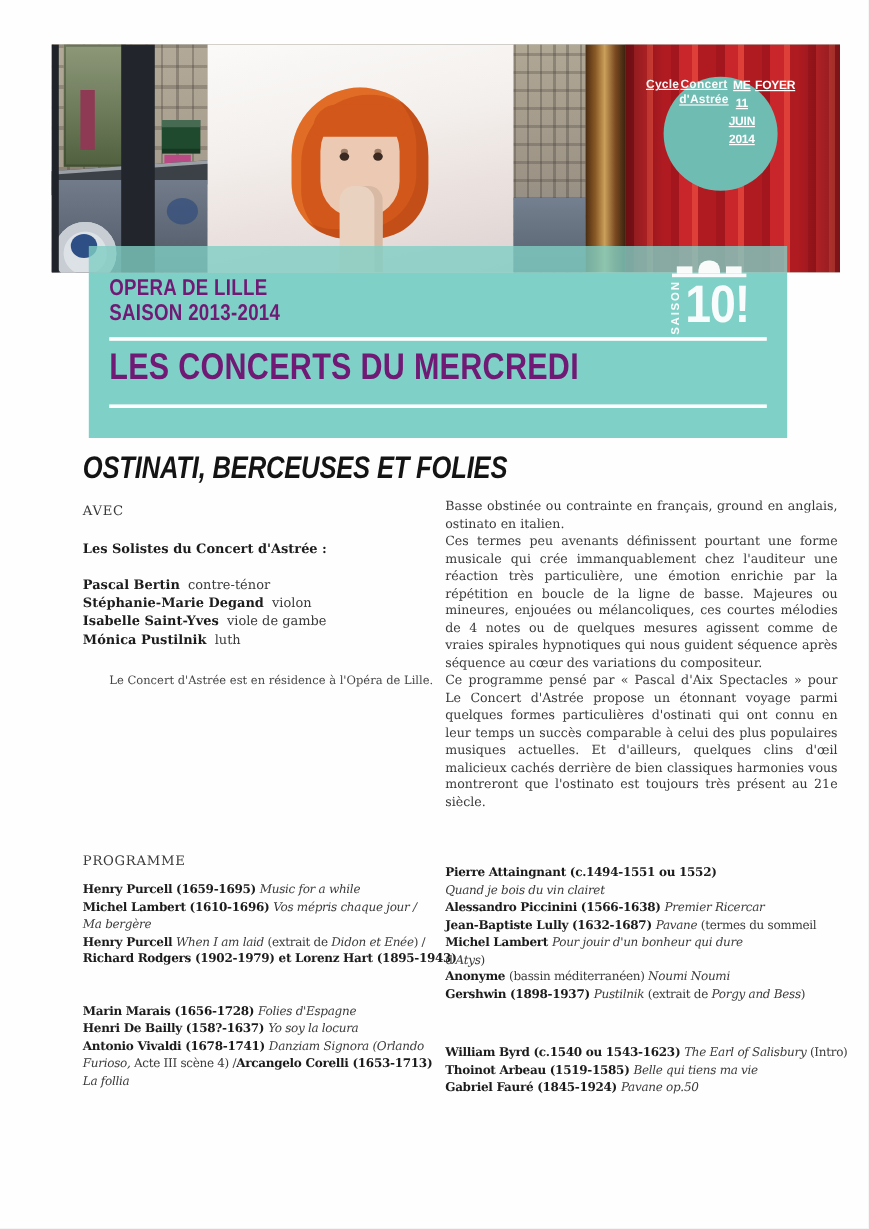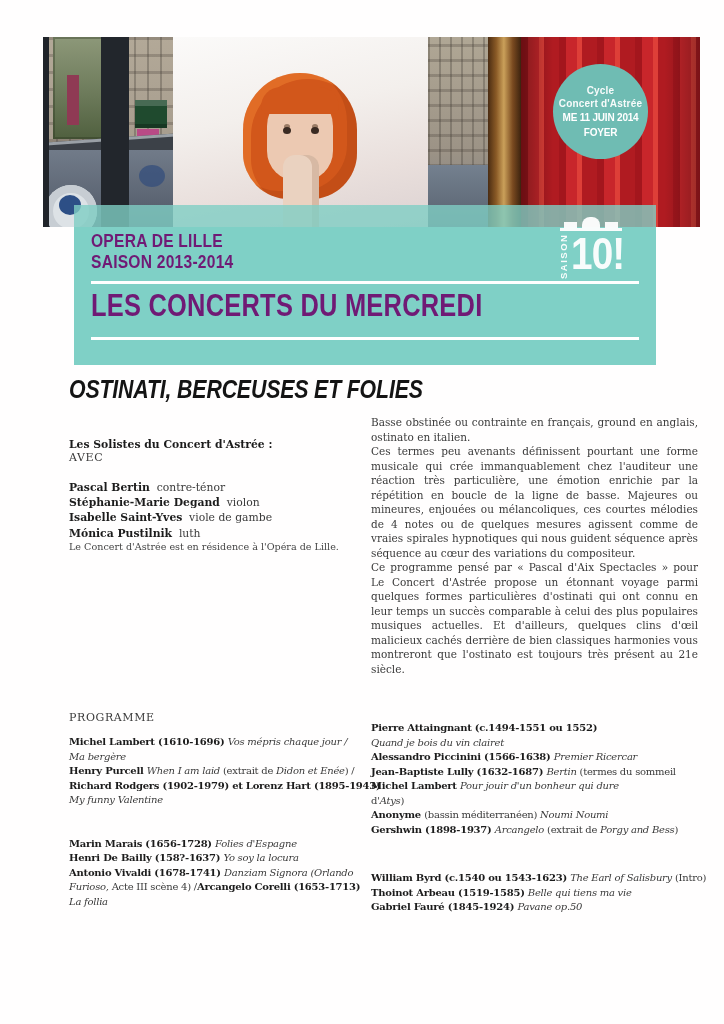--- a/index.html
+++ b/index.html
@@ -54,22 +54,22 @@
   .bldgRblue{position:absolute;left:385px;top:128px;width:60px;height:62px;
     background:linear-gradient(180deg,#74808f,#57616e);}
   .pillar{position:absolute;left:445px;top:0;width:33px;height:100%;
     background:linear-gradient(90deg,#4a2c12 0%,#8a5a26 25%,#caa05a 48%,#7a4a20 75%,#3c230f 100%);}
   .curtain{position:absolute;left:478px;top:0;width:179px;height:100%;
     background:repeating-linear-gradient(90deg,#a3161d 0 7px,#c8262b 7px 18px,#de3f38 18px 23px,#b01b21 23px 38px);}
   .curtainShade{position:absolute;left:478px;top:0;width:179px;height:100%;
     background:linear-gradient(90deg,rgba(0,0,0,.35) 0%,rgba(0,0,0,0) 18%,rgba(0,0,0,0) 80%,rgba(0,0,0,.3) 100%);}
 
   #dateBadge{position:absolute;left:510px;top:27px;width:95px;height:95px;border-radius:50%;
-    background:var(--teal-badge,#6fbcb3);display:flex;flex-direction:column;align-items:center;justify-content:center;
-    font-family:"Liberation Sans",sans-serif;color:#fff;text-align:center;transform:scaleX(1);}
+    background:var(--teal-badge,#6fbcb3);display:flex;flex-direction:row;align-items:flex-start;justify-content:center;
+    font-family:"Liberation Sans",sans-serif;color:#fff;text-align:center;transform:scaleX(1);text-decoration:underline;}
   #dateBadge .sm{font-size:10px;font-weight:700;letter-spacing:.2px;line-height:13px;opacity:.95;}
   #dateBadge .lg{font-size:10px;font-weight:700;letter-spacing:-.2px;line-height:15px;}
 
   
   #bannerOverlay{position:absolute;left:74px;top:205px;width:582px;height:22px;
     background:rgba(127,206,196,.8);}
   #banner{position:absolute;left:74px;top:227px;width:582px;height:138px;
     background:var(--teal,#7fd0c6);color:#701a75;padding:0;}
   .cond{font-family:"Liberation Sans",sans-serif;font-weight:700;transform:scaleX(.82);
     transform-origin:0 50%;white-space:nowrap;}
@@ -92,21 +92,21 @@
     font-size:44px;line-height:48px;transform:scaleX(.88);transform-origin:0 0;letter-spacing:-1px;}
 
   
   #mainTitle{position:absolute;left:69px;top:374px;font-size:26px;font-style:italic;color:#141414;
     letter-spacing:-.2px;}
   #avecCol{position:absolute;left:69px;top:419px;width:292px;font-size:10.8px;}
   #avecLabel{letter-spacing:.6px;font-size:11px;}
   #ensemble{margin-top:19px;font-weight:700;color:#1c1c1c;}
   #performers{margin-top:16px;line-height:15.2px;}
   #performers .b{margin-right:3px;text-align:right;}
-  #residenceNote{margin-top:0;font-size:9.6px;color:#454545;}
+  #residenceNote{margin-top:21px;font-size:9.6px;color:#454545;text-align:right;}
 
   #introCol{position:absolute;left:371px;top:415px;width:327px;font-size:10.5px;line-height:14.5px;
     text-align:justify;}
   #introCol p{margin:0;}
 
   #progLabel{position:absolute;left:69px;top:711px;font-size:11px;letter-spacing:.6px;}
   .progCol{position:absolute;font-size:10px;line-height:14.5px;letter-spacing:-.25px;}
   #progLeft{left:69px;top:735px;width:302px;}
   #progRight{left:371px;top:721px;width:330px;}
   .pblock{margin:0;}
@@ -172,64 +172,64 @@
     <div class="crownB"></div>
     <div class="crownC"></div>
     <div class="crownBar"></div>
     <div id="logoSaison">SAISON</div>
     <div id="logoNum">10!</div>
   </div>
 
   <div id="mainTitle" class="cond">OSTINATI, BERCEUSES ET FOLIES</div>
 
   <div id="avecCol">
+    <div id="avecLabel">AVEC</div>
     <div id="ensemble">Les Solistes du Concert d'Astrée :</div>
-    <div id="avecLabel">AVEC</div>
     <div id="performers">
         <div><span class="b">Pascal Bertin </span><span>contre-ténor</span></div>
         <div><span class="b">Stéphanie-Marie Degand </span><span>violon</span></div>
         <div><span class="b">Isabelle Saint-Yves </span><span>viole de gambe</span></div>
         <div><span class="b">Mónica Pustilnik </span><span>luth</span></div>
       </div>
     <div id="residenceNote">Le Concert d'Astrée est en résidence à l'Opéra de Lille.</div>
   </div>
 
   <div id="introCol">
       <p>Basse obstinée ou contrainte en français, ground en anglais, ostinato en italien.</p>
       <p>Ces termes peu avenants définissent pourtant une forme musicale qui crée immanquablement chez l'auditeur une réaction très particulière, une émotion enrichie par la répétition en boucle de la ligne de basse. Majeures ou mineures, enjouées ou mélancoliques, ces courtes mélodies de 4 notes ou de quelques mesures agissent comme de vraies spirales hypnotiques qui nous guident séquence après séquence au cœur des variations du compositeur.</p>
       <p>Ce programme pensé par « Pascal d'Aix Spectacles » pour Le Concert d'Astrée propose un étonnant voyage parmi quelques formes particulières d'ostinati qui ont connu en leur temps un succès comparable à celui des plus populaires musiques actuelles. Et d'ailleurs, quelques clins d'œil malicieux cachés derrière de bien classiques harmonies vous montreront que l'ostinato est toujours très présent au 21e siècle.</p>
     </div>
 
   <div id="progLabel">PROGRAMME</div>
   <div id="progLeft" class="progCol">
     <div class="pblock">
+        <div class="pline"><span class="b">Henry Purcell (1659-1695) </span><span class="i">Music for a while</span></div>
         <div class="pline"><span class="b">Michel Lambert (1610-1696) </span><span class="i">Vos mépris chaque jour /</span></div>
         <div class="pline"><span class="i">Ma bergère</span></div>
         <div class="pline"><span class="b">Henry Purcell </span><span class="i">When I am laid </span><span>(extrait de </span><span class="i">Didon et Enée</span><span>) /</span></div>
         <div class="pline"><span class="b">Richard Rodgers (1902-1979) et Lorenz Hart (1895-1943)</span></div>
-        <div class="pline"><span class="i">My funny Valentine</span></div>
       </div>
     <div class="pblock pblock2">
         <div class="pline"><span class="b">Marin Marais (1656-1728) </span><span class="i">Folies d'Espagne</span></div>
         <div class="pline"><span class="b">Henri De Bailly (158?-1637) </span><span class="i">Yo soy la locura</span></div>
         <div class="pline"><span class="b">Antonio Vivaldi (1678-1741) </span><span class="i">Danziam Signora (Orlando</span></div>
         <div class="pline"><span class="i">Furioso,</span><span> Acte III scène 4) /</span><span class="b">Arcangelo Corelli (1653-1713)</span></div>
         <div class="pline"><span class="i">La follia</span></div>
       </div>
   </div>
   <div id="progRight" class="progCol">
     <div class="pblock">
         <div class="pline"><span class="b">Pierre Attaingnant (c.1494-1551 ou 1552)</span></div>
         <div class="pline"><span class="i">Quand je bois du vin clairet</span></div>
         <div class="pline"><span class="b">Alessandro Piccinini (1566-1638) </span><span class="i">Premier Ricercar</span></div>
-        <div class="pline"><span class="b">Jean-Baptiste Lully (1632-1687) </span><span class="i">Bertin </span><span>(termes du sommeil</span></div>
+        <div class="pline"><span class="b">Jean-Baptiste Lully (1632-1687) </span><span class="i">Pavane </span><span>(termes du sommeil</span></div>
         <div class="pline"><span class="b">Michel Lambert </span><span class="i">Pour jouir d'un bonheur qui dure</span></div>
         <div class="pline"><span>d'</span><span class="i">Atys</span><span>)</span></div>
         <div class="pline"><span class="b">Anonyme </span><span>(bassin méditerranéen) </span><span class="i">Noumi Noumi</span></div>
-        <div class="pline"><span class="b">Gershwin (1898-1937) </span><span class="i">Arcangelo </span><span>(extrait de </span><span class="i">Porgy and Bess</span><span>)</span></div>
+        <div class="pline"><span class="b">Gershwin (1898-1937) </span><span class="i">Pustilnik </span><span>(extrait de </span><span class="i">Porgy and Bess</span><span>)</span></div>
       </div>
     <div class="pblock pblock2">
         <div class="pline"><span class="b">William Byrd (c.1540 ou 1543-1623) </span><span class="i">The Earl of Salisbury </span><span>(Intro)</span></div>
         <div class="pline"><span class="b">Thoinot Arbeau (1519-1585) </span><span class="i">Belle qui tiens ma vie</span></div>
         <div class="pline"><span class="b">Gabriel Fauré (1845-1924) </span><span class="i">Pavane op.50</span></div>
       </div>
   </div>
 
 </div>
 

